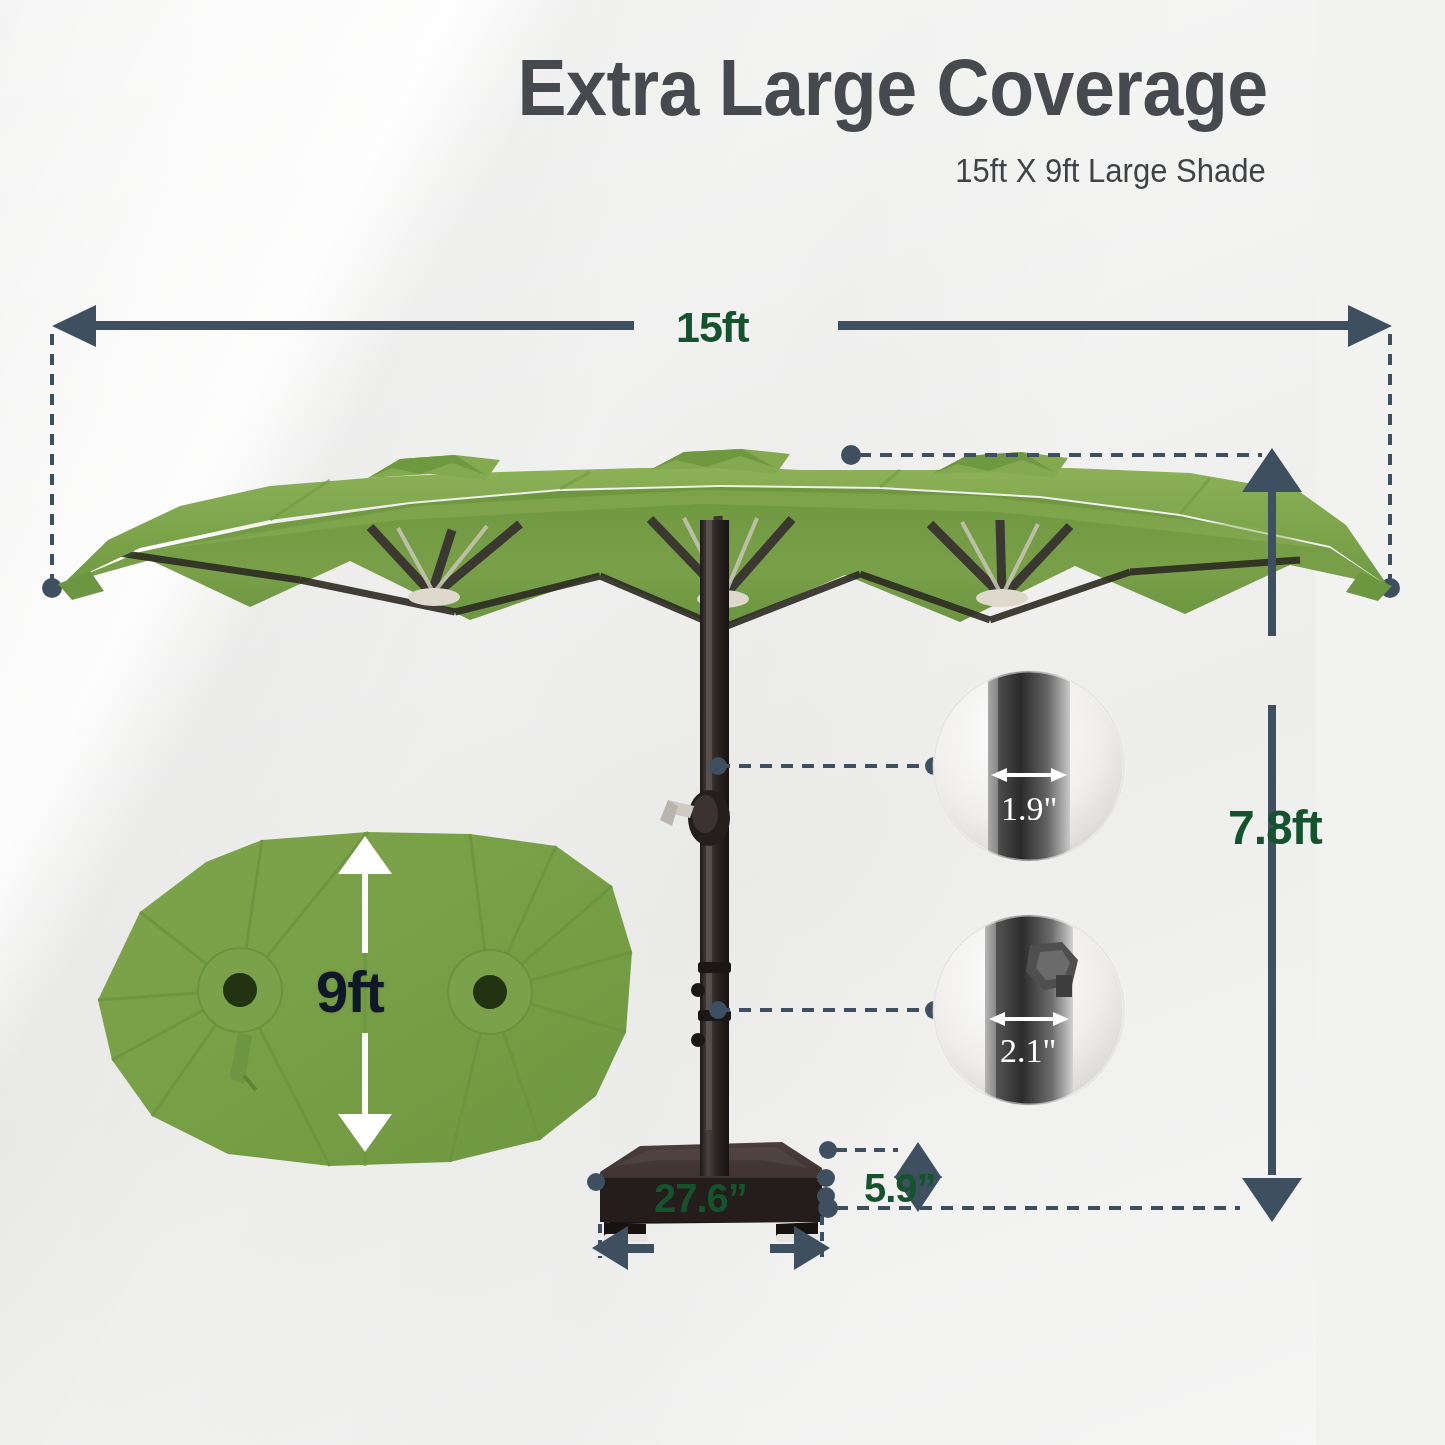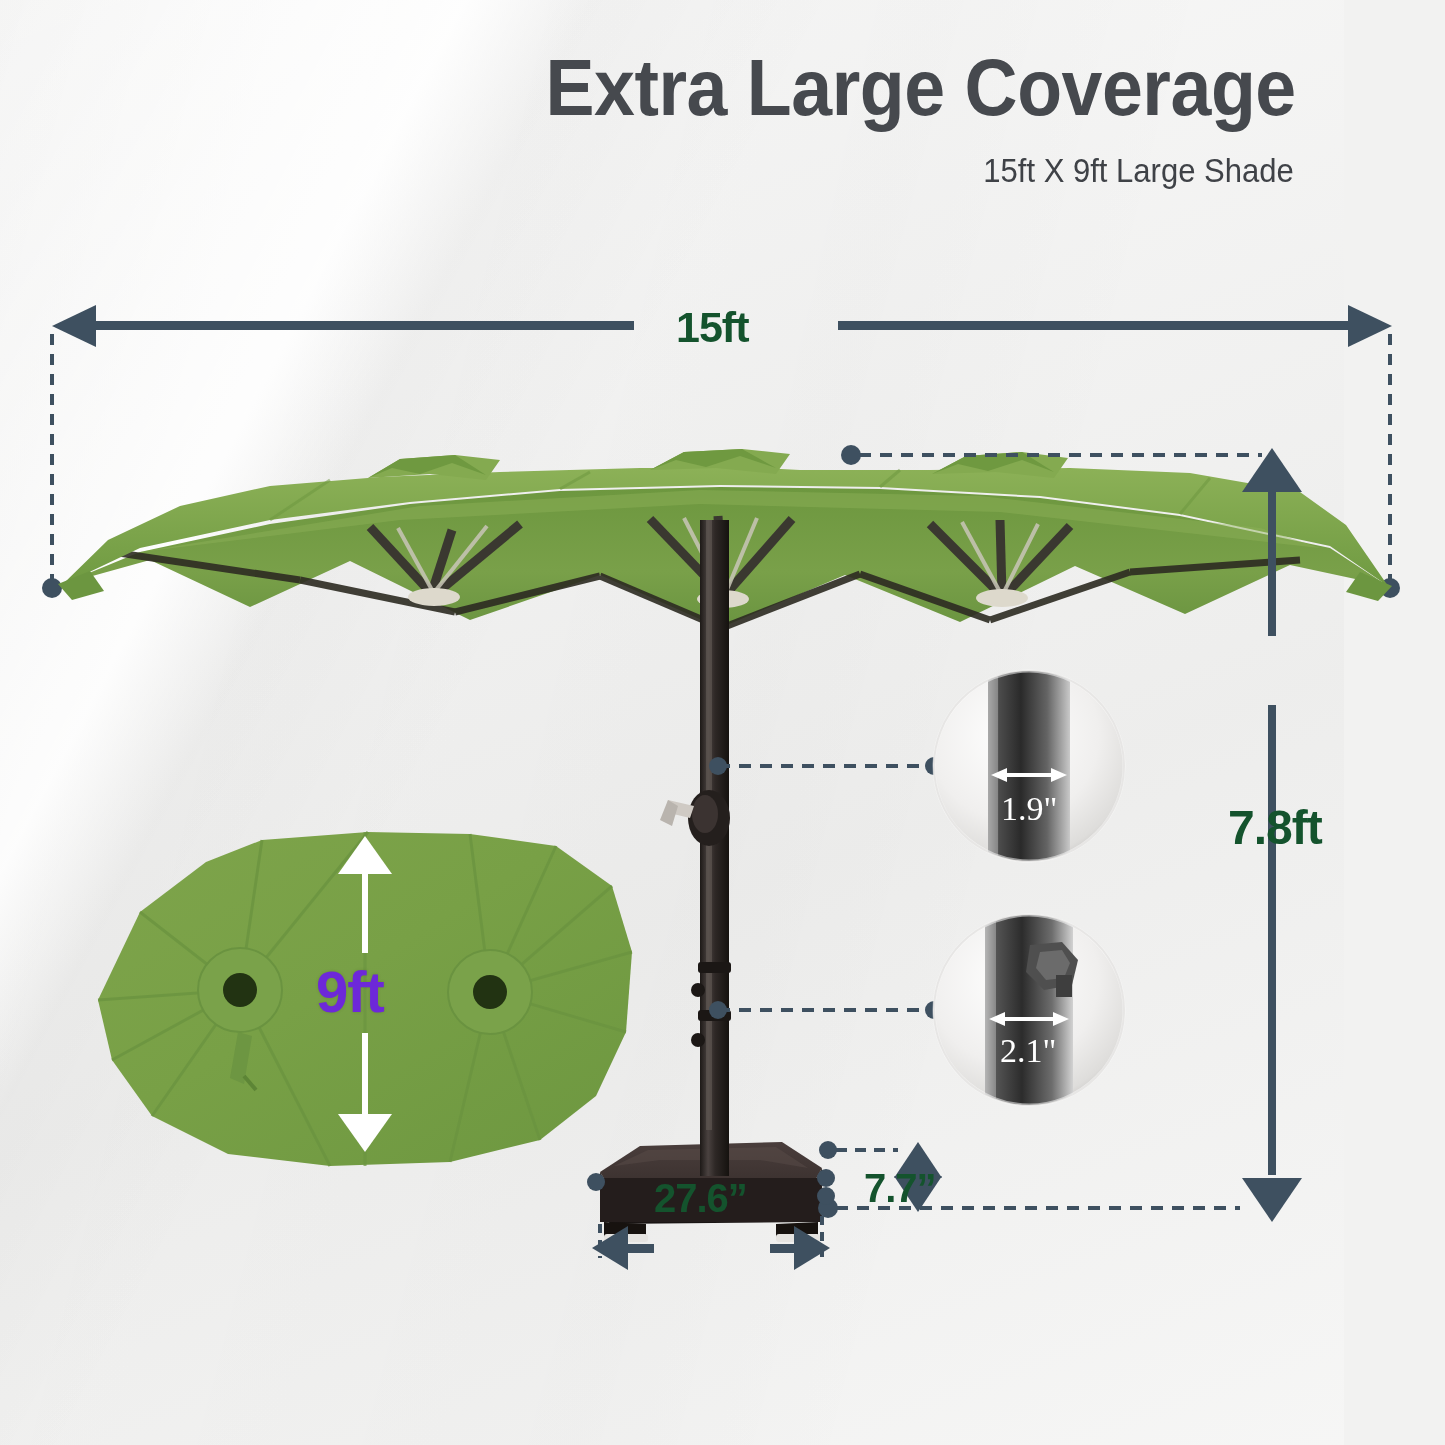--- a/index.html
+++ b/index.html
@@ -3,21 +3,21 @@
 <meta charset="utf-8">
 <style>
   html,body{margin:0;padding:0;}
   body{
     width:1445px;height:1445px;
     background:#f2f2f1;
     font-family:"Liberation Sans", sans-serif;
     overflow:hidden;
     position:relative;
   }
-  #stage{position:absolute;inset:0;width:1316px;height:1445px;padding-left:28px;}
+  #stage{position:absolute;inset:0;width:1316px;height:1445px;}
   .bgtex{
     position:absolute;inset:0;
     background:
       linear-gradient(118deg, rgba(255,255,255,0) 0%, rgba(255,255,255,.85) 22%, rgba(0,0,0,.022) 28%, rgba(255,255,255,0) 40%),
       linear-gradient(104deg, rgba(0,0,0,.018) 0%, rgba(255,255,255,0) 18%, rgba(0,0,0,.015) 55%, rgba(255,255,255,0) 72%),
       linear-gradient(160deg, rgba(255,255,255,.6) 0%, rgba(0,0,0,.02) 60%, rgba(255,255,255,.3) 100%),
       #f2f2f1;
     pointer-events:none;
   }
   svg#art{position:absolute;left:0;top:0;width:1445px;height:1445px;}
@@ -47,21 +47,21 @@
     white-space:nowrap;
   }
   #lbl-15ft{left:676px;top:303px;font-size:43px;letter-spacing:-1px;}
   #lbl-78ft{left:1228px;top:800px;font-size:48px;letter-spacing:-1px;}
   #lbl-276{left:654px;top:1176px;font-size:40px;letter-spacing:-1px;}
   #lbl-59{left:864px;top:1166px;font-size:40px;letter-spacing:-1px;}
 
   #lbl-9ft{
     position:absolute;left:316px;top:958px;
     font-family:"Liberation Sans", sans-serif;
-    font-weight:700;font-size:58px;color:#6d28d9;
+    font-weight:700;font-size:58px;color:#0f172a;
     letter-spacing:-1px;white-space:nowrap;
     text-shadow:0 0 3px rgba(60,80,20,.25);
   }
   .calloutlabel{
     position:absolute;
     font-family:"Liberation Serif", serif;
     font-size:34px;color:#ffffff;white-space:nowrap;
     letter-spacing:0px;
   }
   #lbl-19{left:1001px;top:790px;}
@@ -384,19 +384,19 @@
   </svg>
 
   <div class="dimlabel" id="lbl-15ft">15ft</div>
 
   <div id="lbl-9ft">9ft</div>
 
   <div class="dimlabel" id="lbl-78ft">7.8ft</div>
 
   <div class="dimlabel" id="lbl-276">27.6”</div>
 
-  <div class="dimlabel" id="lbl-59">7.7”</div>
+  <div class="dimlabel" id="lbl-59">5.9”</div>
 
   <div class="calloutlabel" id="lbl-19">1.9"</div>
 
   <div class="calloutlabel" id="lbl-21">2.1"</div>
 
 </div>
 
 </body></html>

